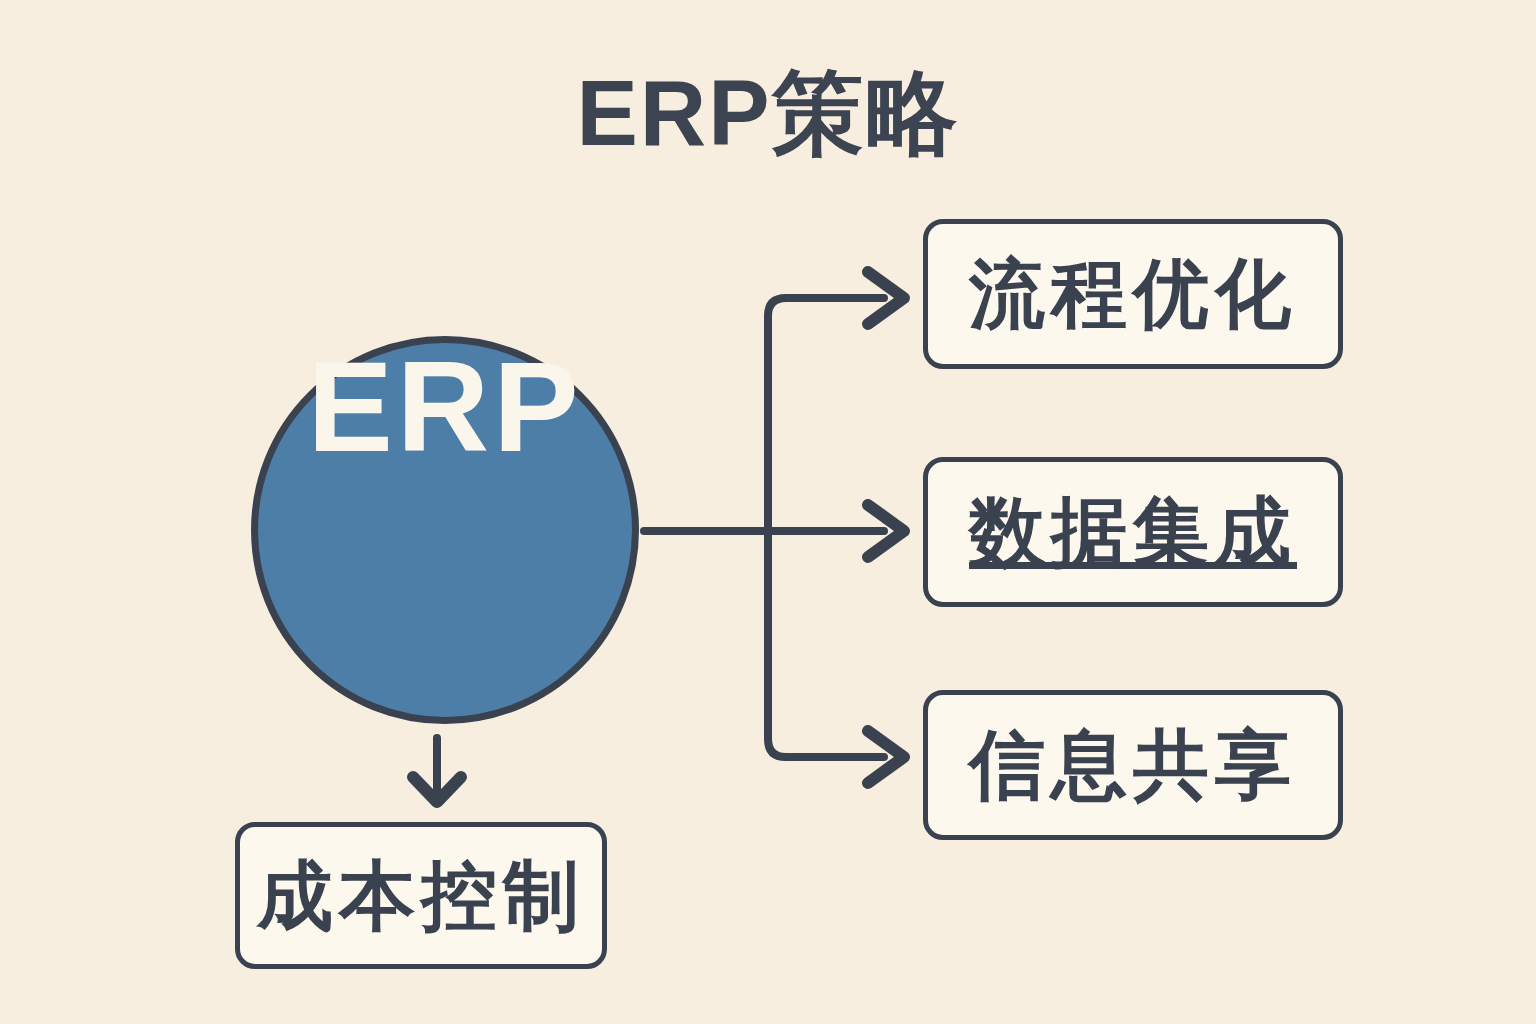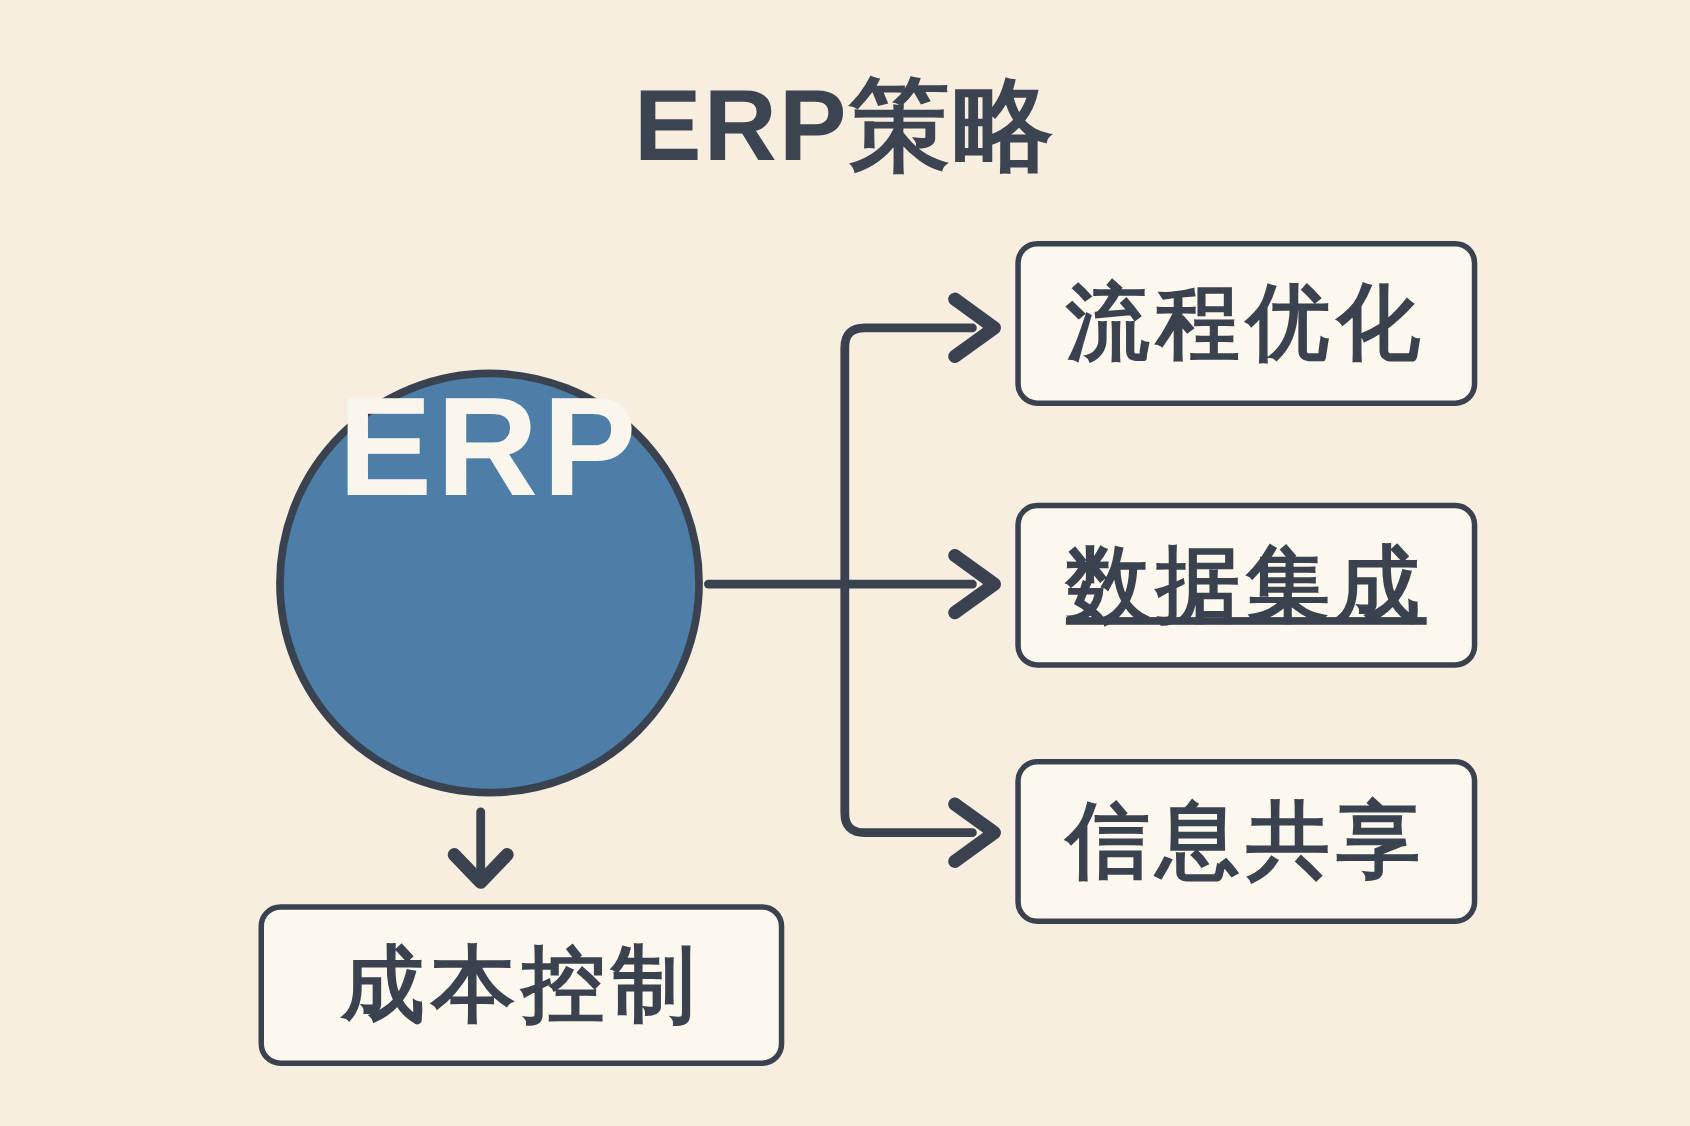--- a/index.html
+++ b/index.html
@@ -66,21 +66,21 @@
     color: var(--stroke);
     font-size: 76px;
     font-weight: bold;
     letter-spacing: 6px;
     line-height: 1;
   }
   .box-right { left: 923px; width: 420px; height: 150px; }
   .box-1 { top: 219px; justify-content: center; }
   .box-2 { top: 457px; text-decoration: underline; }
   .box-3 { top: 690px; text-align: center; }
-  .box-bottom { left: 235px; top: 822px; width: 478px; height: 147px; }
+  .box-bottom { left: 235px; top: 822px; width: 372px; height: 147px; }
   svg.connectors {
     position: absolute;
     left: 0; top: 0;
     width: 1536px;
     height: 1024px;
     pointer-events: none;
   }
   svg.connectors .line {
     fill: none;
     stroke: var(--stroke);

